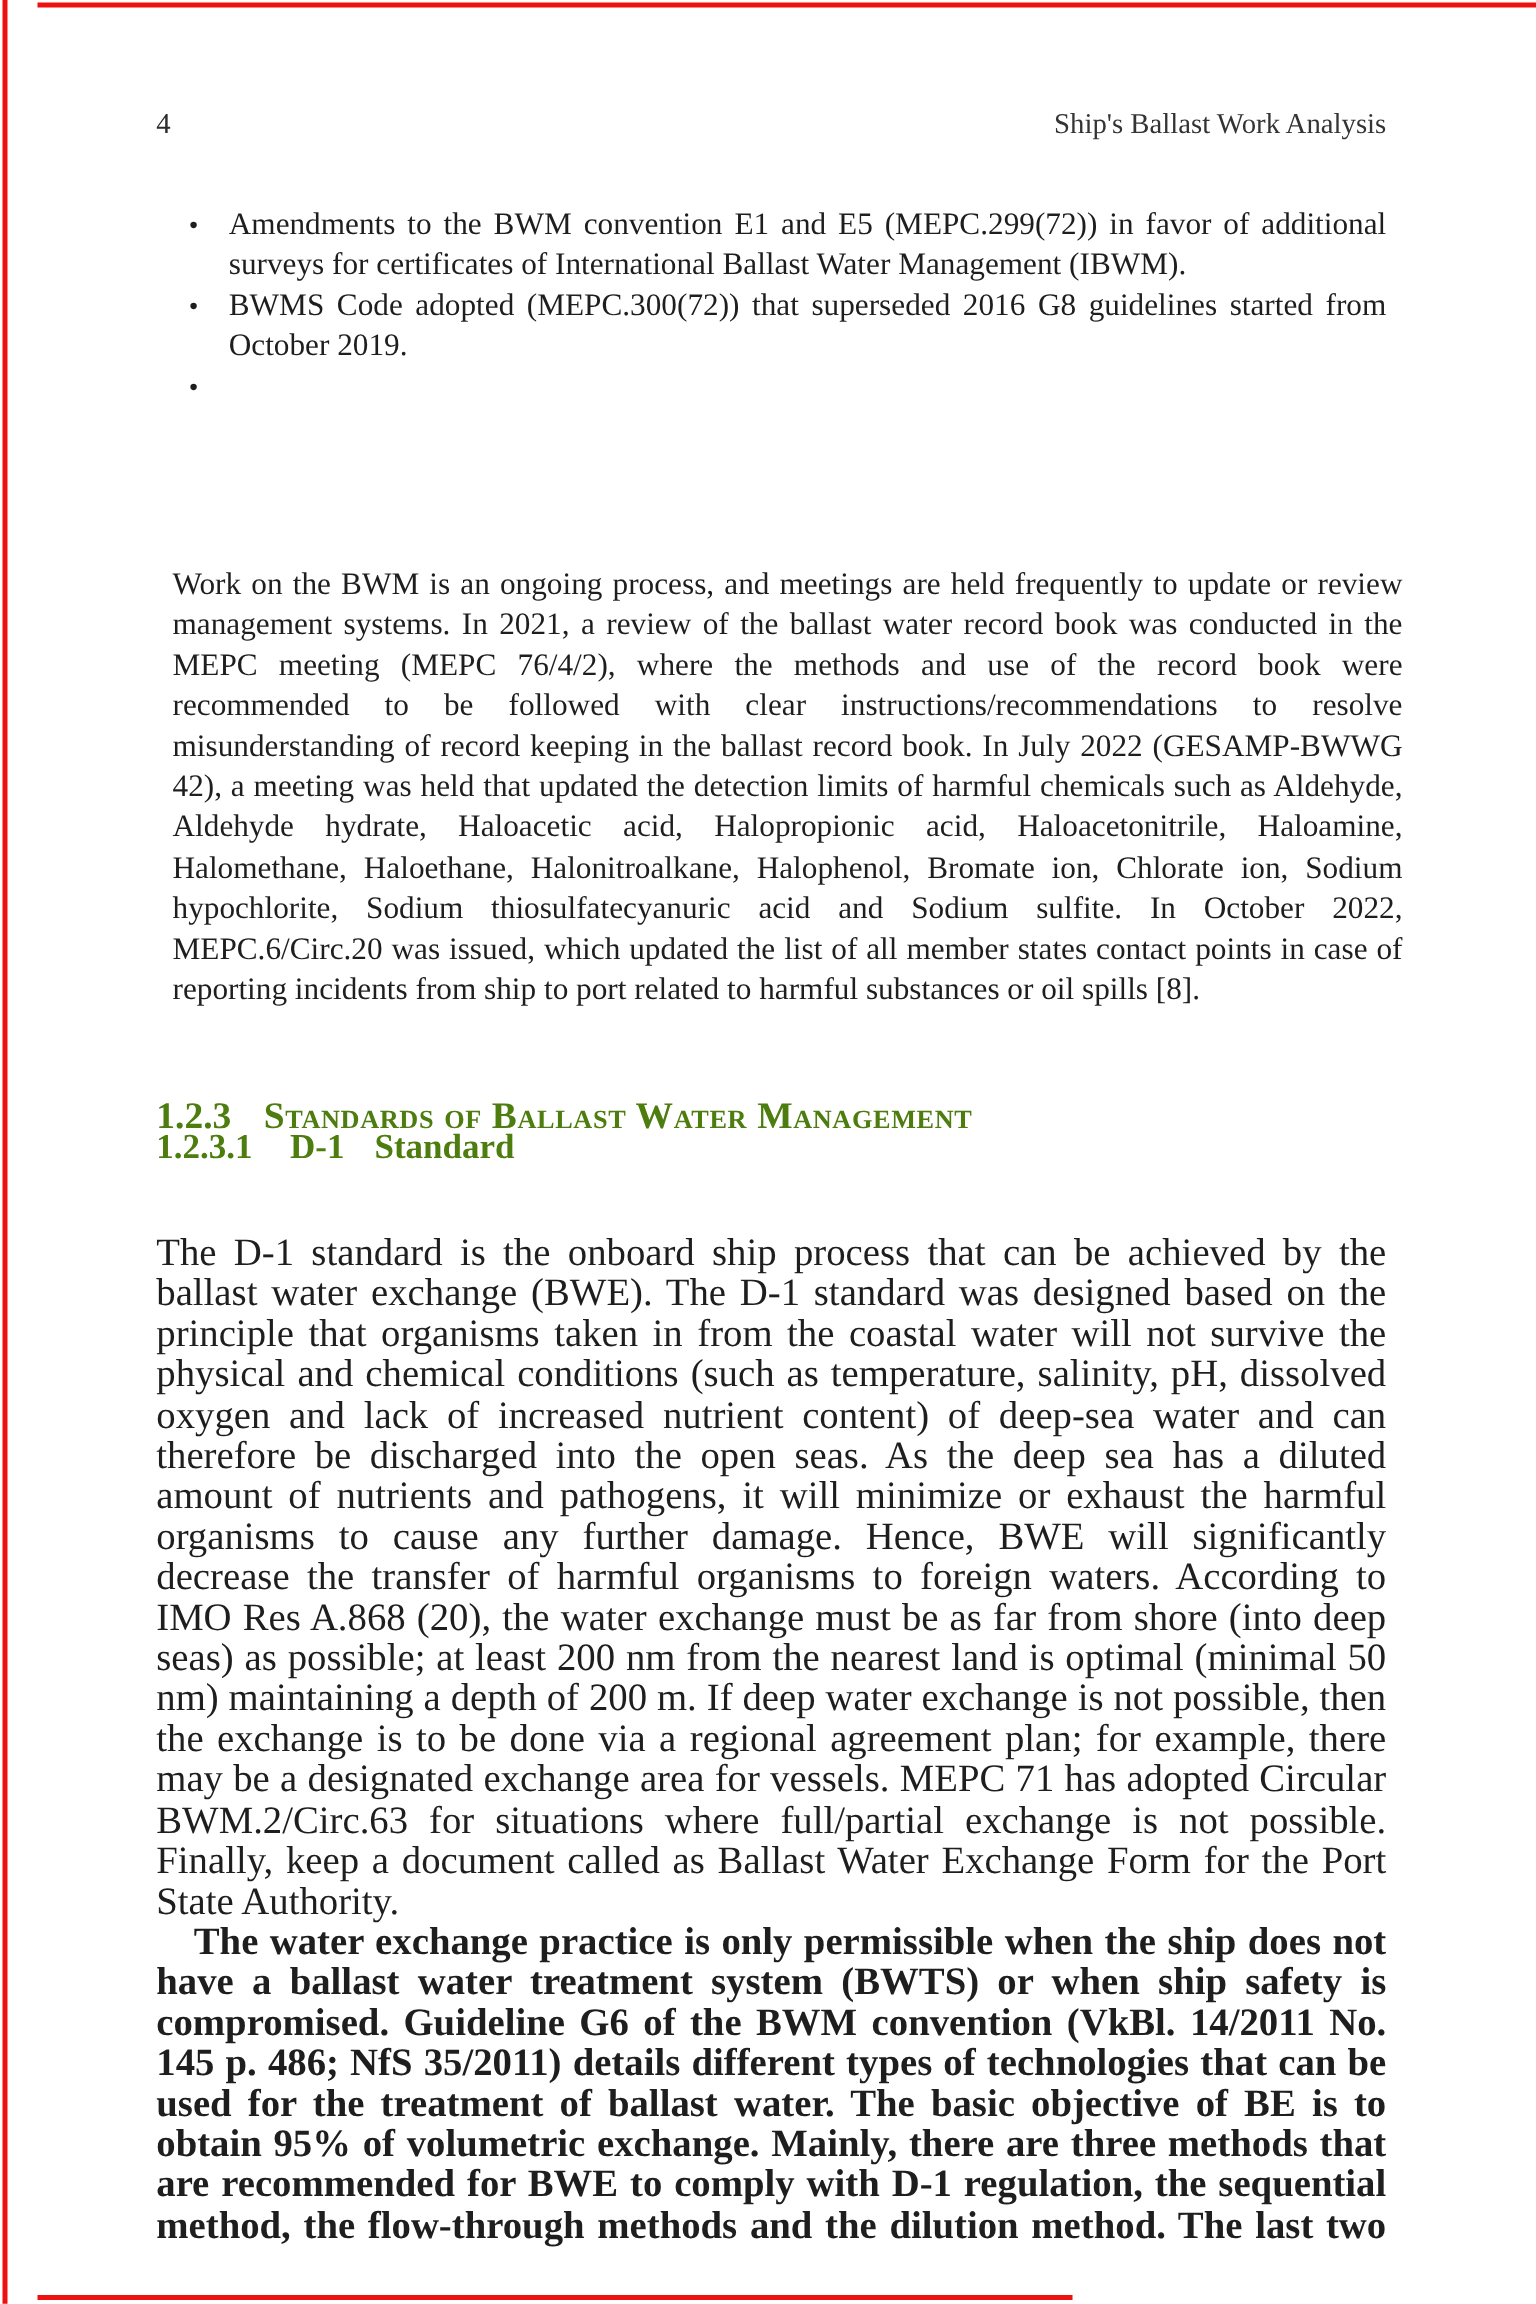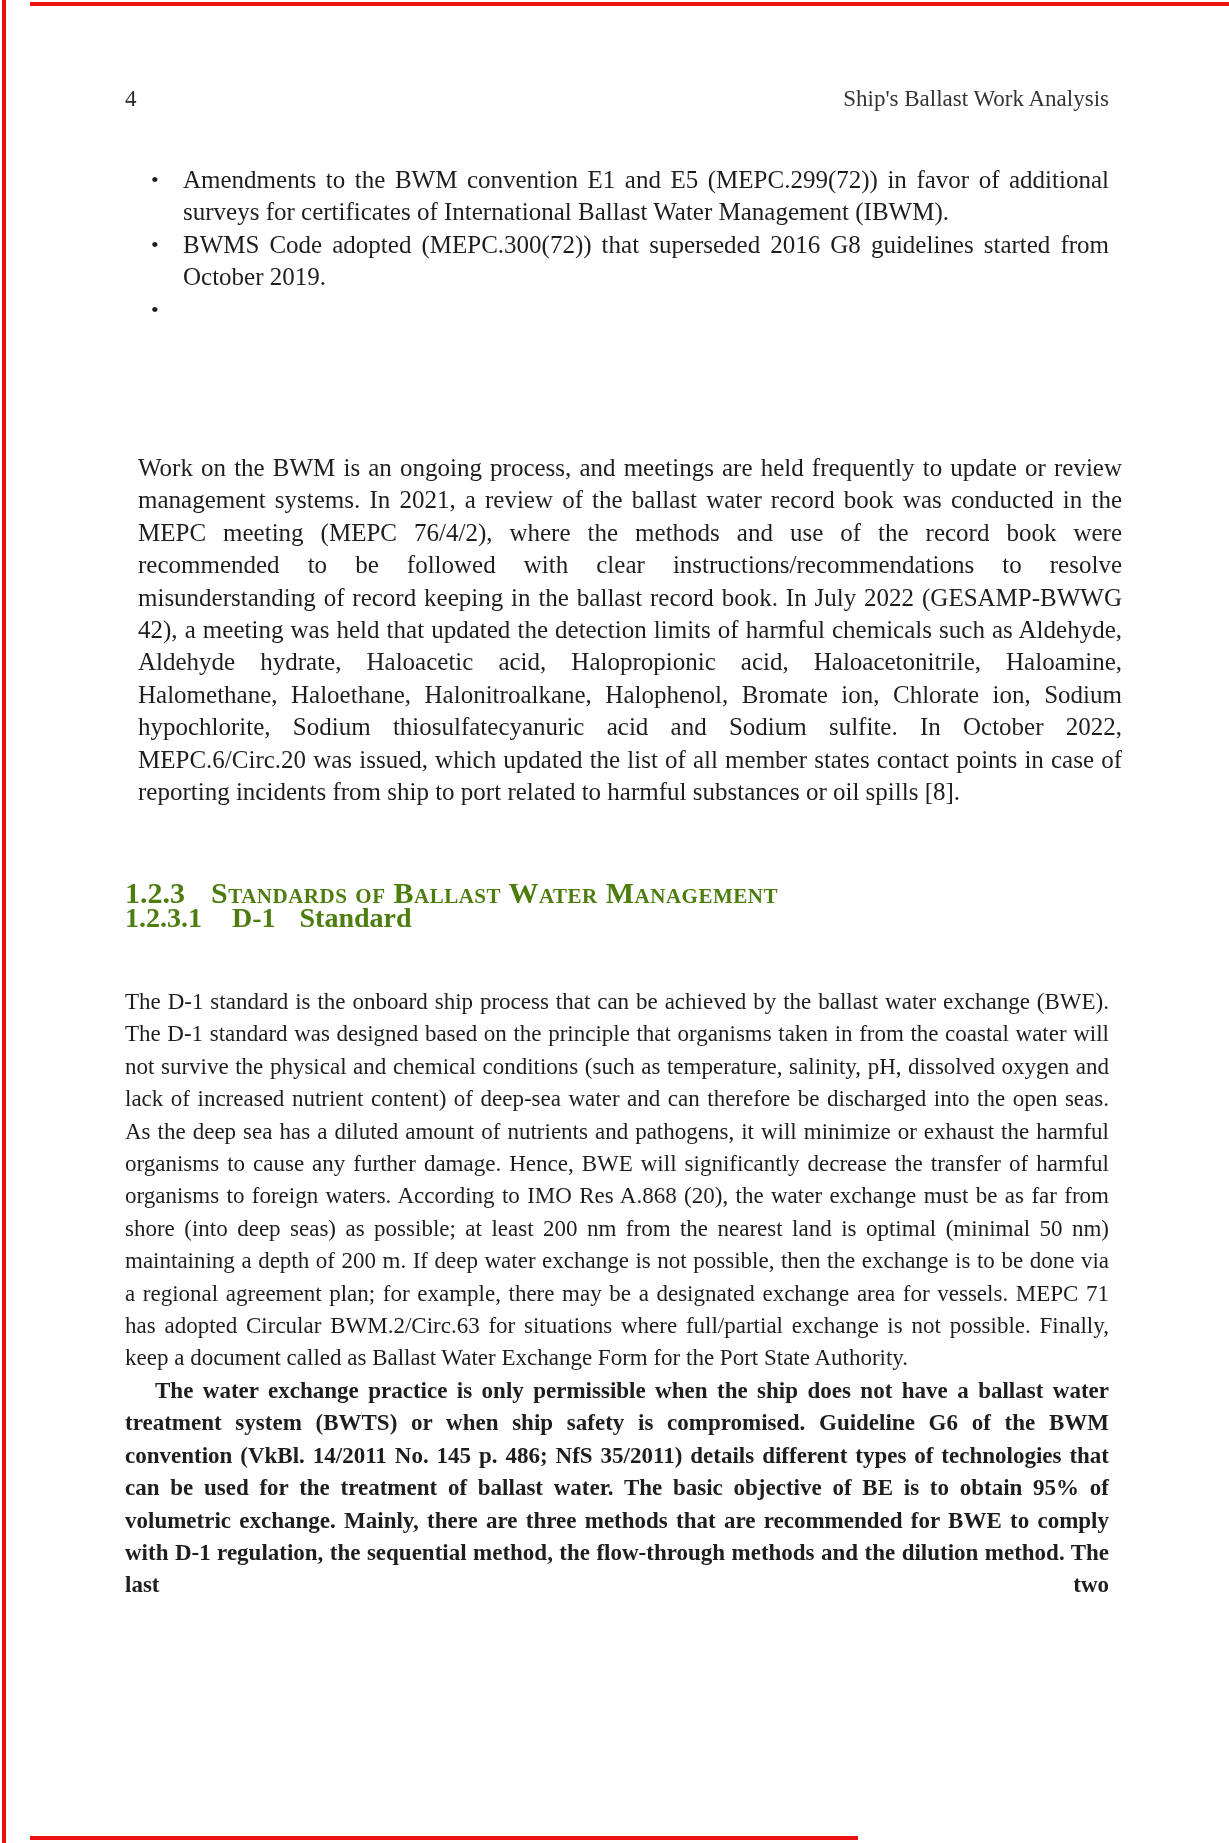--- a/index.html
+++ b/index.html
@@ -88,21 +88,21 @@
 
   .sec-1231 { top: 902px; font-size: 28px; }
   .sec-1231 .sec-num { margin-right: 30px; }
   .sec-1231 .sec-code { margin-right: 24px; }
 
   .d1-body {
     position: absolute;
     left: 125px;
     top: 986px;
     width: 984px;
-    font-size: 23px;
+    font-size: 31px;
     line-height: 32.4px;
     text-align: justify;
   }
   .d1-body p { margin: 0; }
   .d1-body p.indented {
     text-indent: 30px;
     
     text-align-last: justify;
     font-weight: bold;
   }

